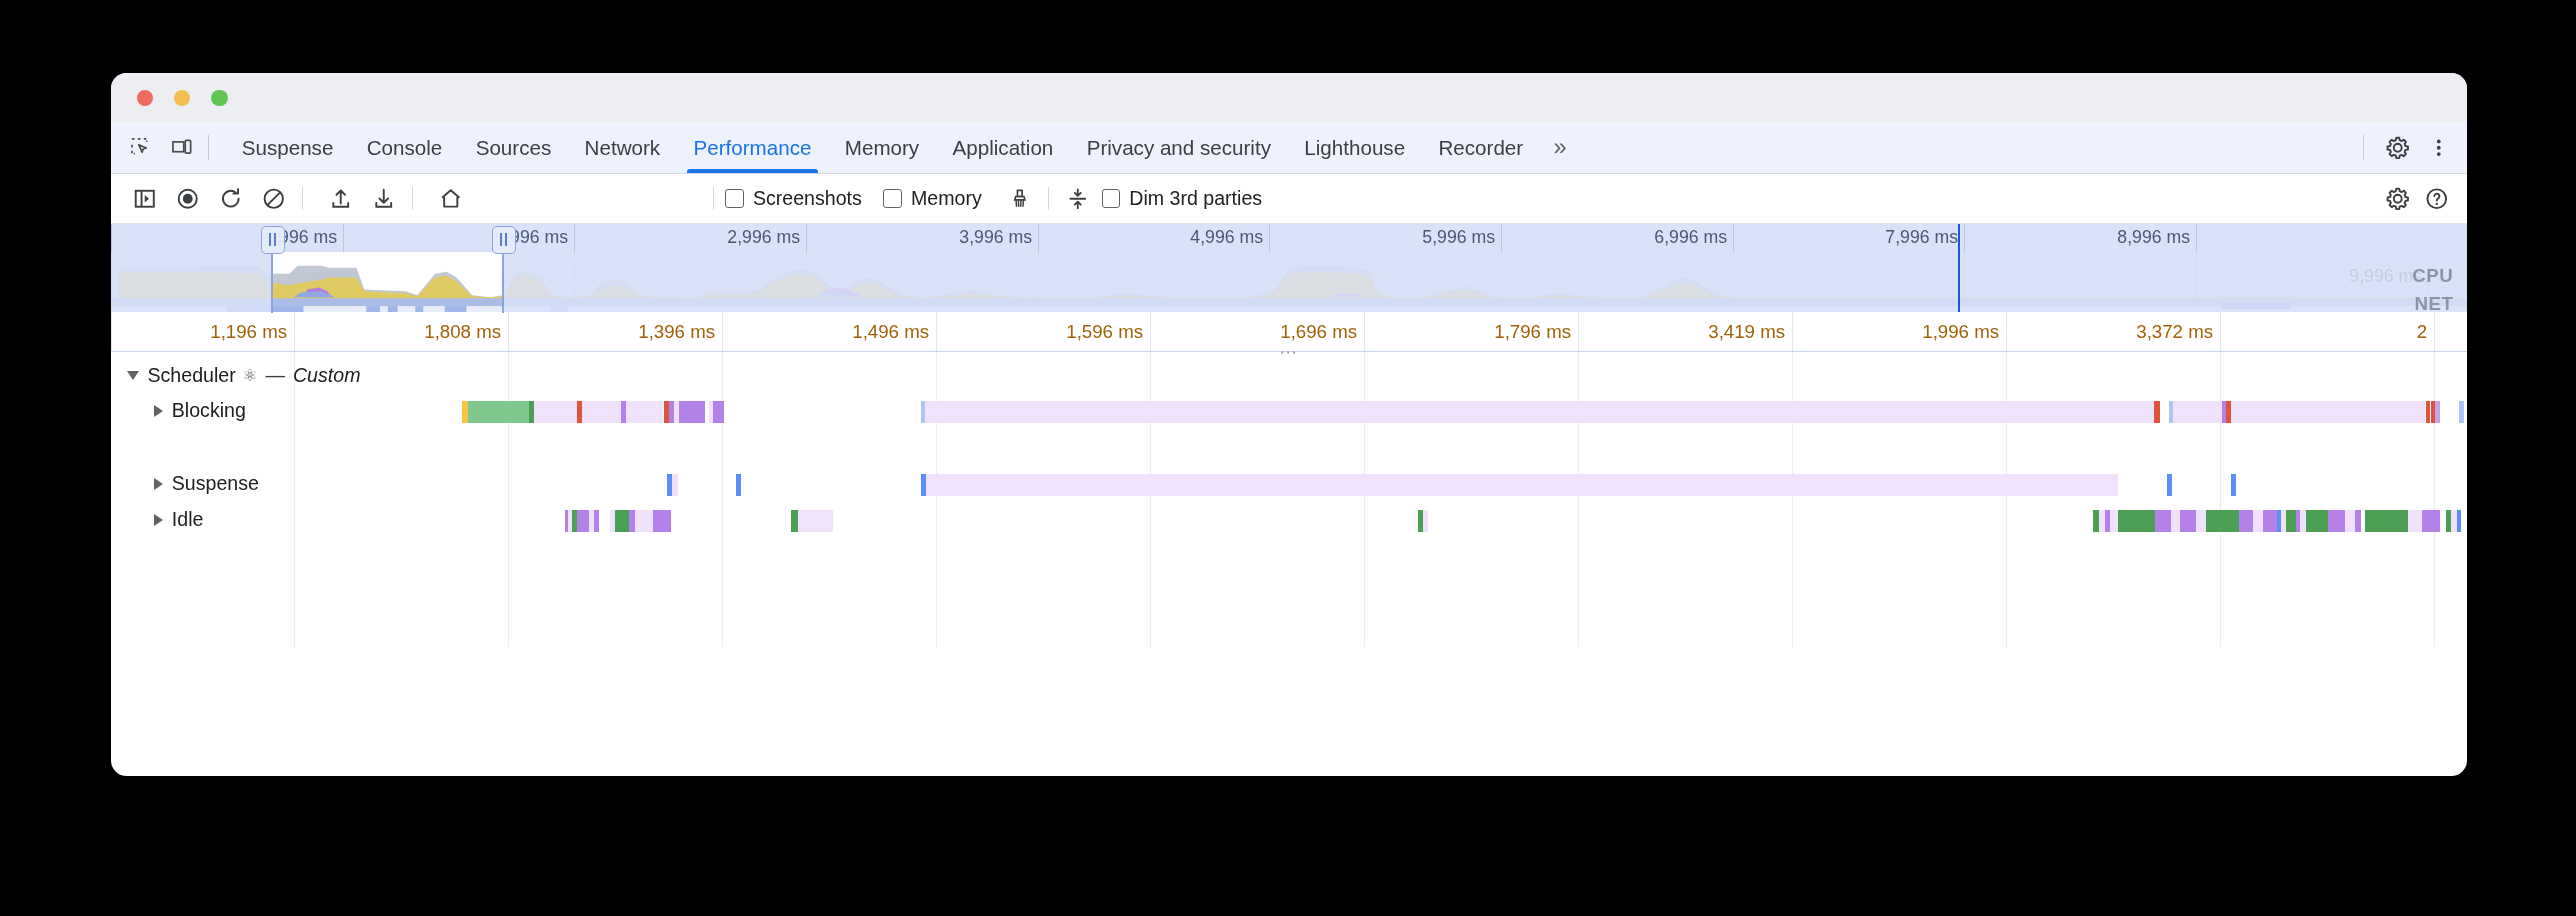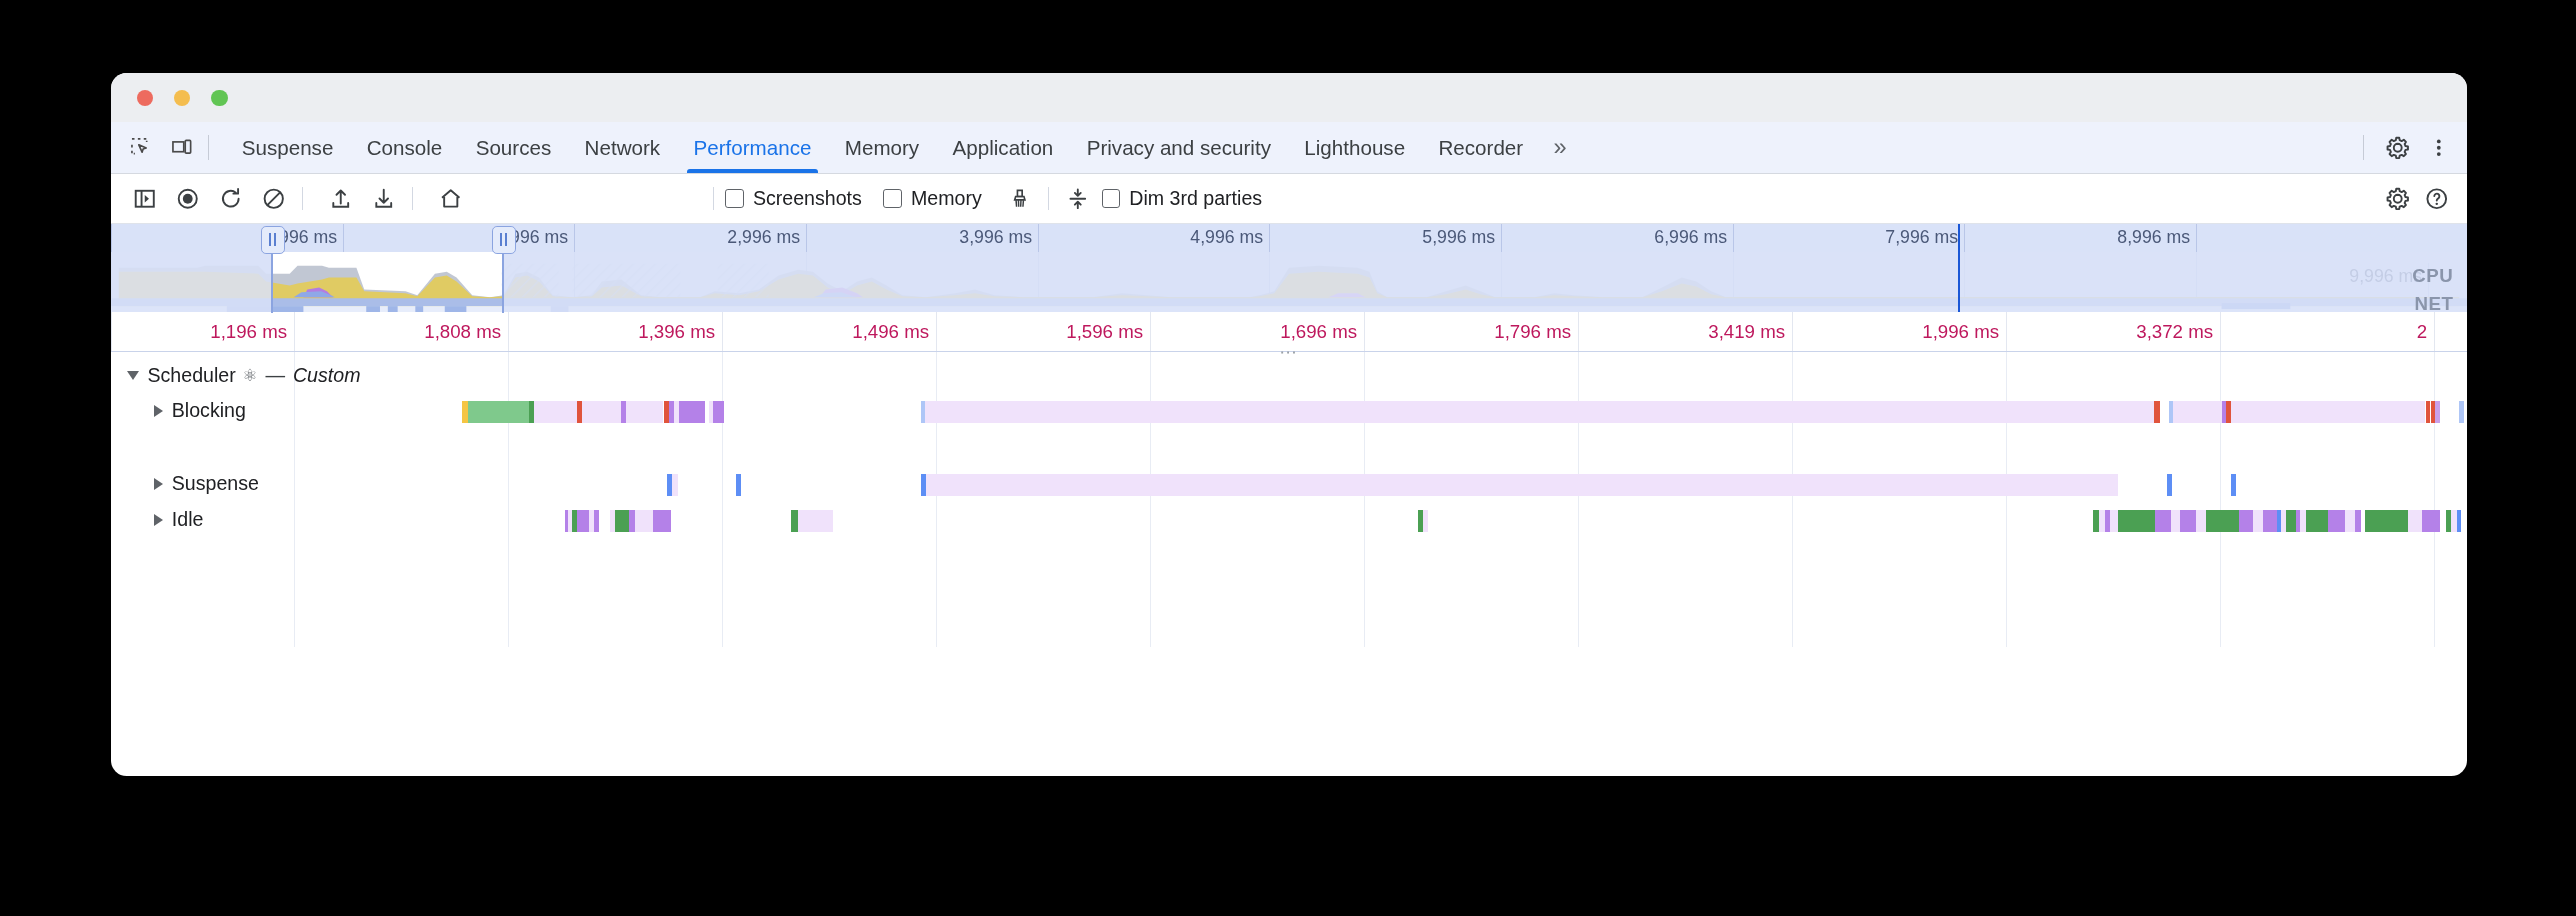--- a/index.html
+++ b/index.html
@@ -83,21 +83,21 @@
   .handle-line{position:absolute;top:25.5px;height:63px;width:2px;background:#8ba4e0;z-index:6;}
   .ov-label{
     position:absolute;right:13.7px;font-size:18.7px;font-weight:bold;color:#8a95ab;letter-spacing:0.5px;
   }
 
   
   .ruler{
     position:relative;height:39px;background:#fff;border-bottom:1px solid #c9d3ea;
   }
   .r-tick{position:absolute;top:0;height:39px;border-left:1px solid #e3e7f0;}
-  .r-tick span{position:absolute;right:7.9px;top:8.8px;font-size:18.7px;color:#be185d;white-space:nowrap;}
+  .r-tick span{position:absolute;right:7.9px;top:8.8px;font-size:18.7px;color:#a16207;white-space:nowrap;}
   .resizer{
     position:absolute;left:50%;transform:translateX(-50%);bottom:-10.8px;
     font-size:17.7px;color:#9aa0a6;letter-spacing:2px;z-index:5;line-height:1;
   }
 
   
   .tracks{position:relative;height:295px;background:#fff;overflow:hidden;}
   .grid-line{position:absolute;top:0;bottom:0;width:1px;background:#e8ecf4;}
   .row{position:absolute;left:0;right:0;height:23.6px;padding-left:28px;}
   .row-label{

